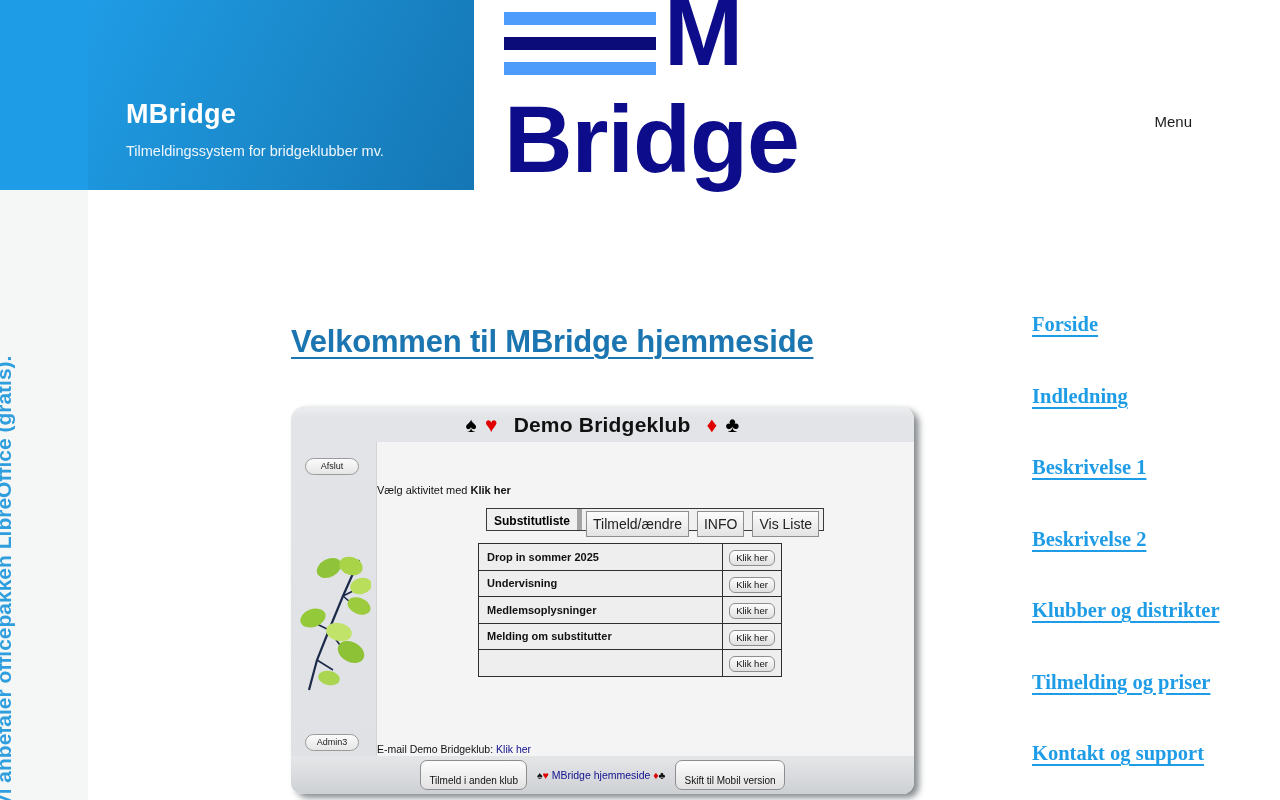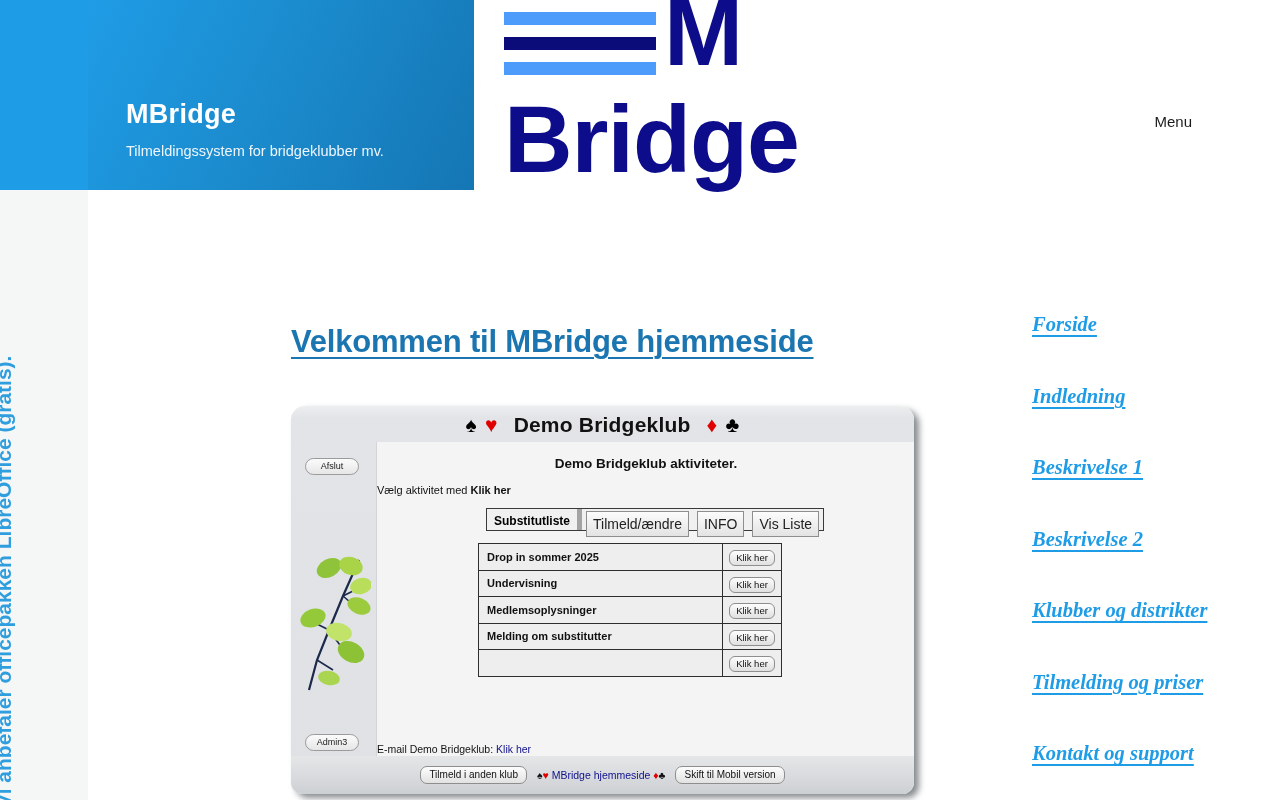--- a/index.html
+++ b/index.html
@@ -300,21 +300,21 @@
     display: flex;
     align-items: center;
     justify-content: center;
     gap: 10px;
   }
   .footbtn {
     font-size: 10px; color: #111;
     background: linear-gradient(180deg,#fdfdfd,#e2e2e2);
     border: 1px solid #8e8e8e;
     border-radius: 7px;
-    padding: 2px 8px 3px;
+    padding: 14px 8px 3px;
   }
   .footmid { font-size: 10.5px; color: #111; }
   .footmid a { color: #10108c; }
   .footmid .red { color: #e00000; }
 
   
   .rightnav {
     position: absolute;
     left: 1032px; top: 313px;
     width: 240px;
@@ -324,21 +324,20 @@
     font-family: "Liberation Serif", serif;
     font-size: 20.5px;
     font-weight: bold;
     color: #1f9ce6;
     text-decoration: underline;
     text-underline-offset: 4px;
     text-decoration-thickness: 2px;
     margin-bottom: 48.5px;
     white-space: nowrap;
     cursor: pointer;
-    font-style: italic;
   }
 </style>
 </head>
 <body>
 
 <div id="page">
 
   <div class="header-strip-left"></div>
   <div class="header-band"></div>
 
@@ -387,21 +386,20 @@
         <ellipse cx="60" cy="54" rx="12" ry="8" fill="#9ccc3d" transform="rotate(22 60 54)"></ellipse>
         <ellipse cx="14" cy="66" rx="13" ry="9" fill="#94c93a" transform="rotate(-20 14 66)"></ellipse>
         <ellipse cx="40" cy="80" rx="13" ry="9" fill="#c2e36a" transform="rotate(12 40 80)"></ellipse>
         <ellipse cx="52" cy="100" rx="14" ry="10" fill="#8dc236" transform="rotate(28 52 100)"></ellipse>
         <ellipse cx="30" cy="126" rx="11" ry="7" fill="#aad551" transform="rotate(10 30 126)"></ellipse>
       </svg>
       <div class="sidebtn admin">Admin3</div>
     </div>
 
     <div class="shot-body">
-      <div class="shot-h1">Demo Bridgeklub aktiviteter.</div>
       <div class="shot-h2">
         <span>Vælg aktivitet med </span><b>Klik her</b>
       </div>
 
       <div class="tabbar">
         <span class="tab-active">Substitutliste</span>
         <span class="tab-btn">Tilmeld/ændre</span>
         <span class="tab-btn">INFO</span>
         <span class="tab-btn">Vis Liste</span>
       </div>

